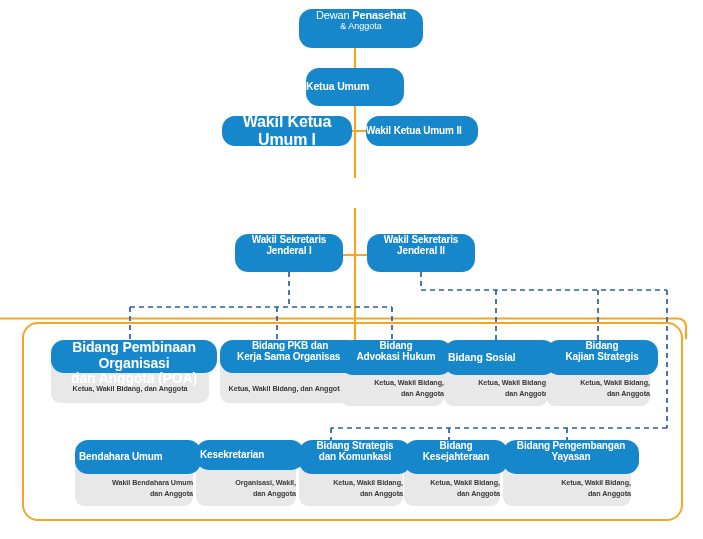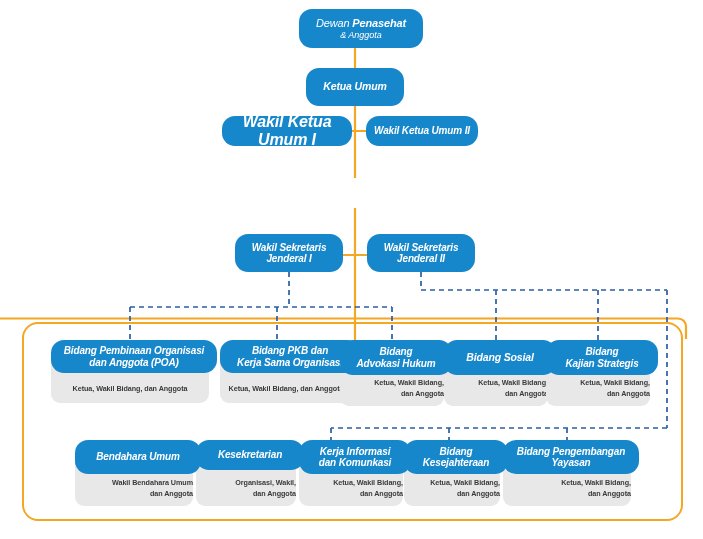--- a/index.html
+++ b/index.html
@@ -28,27 +28,26 @@
   }
   .pill{
     position:absolute;
     left:0; top:0;
     width:100%;
     background:#1787cc;
     border-radius:13px;
     color:#ffffff;
     display:flex;
     align-items:center;
-    justify-content:center;
+    justify-content:flex-start;
     text-align:center;
     font-weight:bold;
     letter-spacing:-0.15px;
     line-height:1.12;
     z-index:3;
-    font-style:italic;
   }
   .pill .sub-inline{
     font-weight:normal;
     display:block;
     font-size:9px;
     letter-spacing:0;
   }
 
   
   .card{ position:absolute; }
@@ -175,21 +174,21 @@
     <div class="pill" style="height:38px; font-size:10px; flex-direction:column;">
       <span>Wakil Sekretaris</span>
       <span>Jenderal II</span>
     </div>
   </div>
 
   <div class="card" style="left:51px; top:340px; width:158px; height:63px;">
     <div class="tray" style="top:8px; width:158px; height:55px;">
       <span>Ketua, Wakil Bidang, dan Anggota</span>
     </div>
-    <div class="pill" style="height:33px; font-size:10px; flex-direction:column; padding:0 4px;">
+    <div class="pill" style="height:33px; font-size:14px; flex-direction:column; padding:0 4px;">
       <span>Bidang Pembinaan Organisasi</span>
       <span>dan Anggota (POA)</span>
     </div>
   </div>
 
   <div class="card" style="left:220px; top:340px; width:132px; height:63px;">
     <div class="tray" style="top:8px; width:132px; height:55px;">
       <span>Ketua, Wakil Bidang, dan Anggota</span>
     </div>
     <div class="pill" style="height:33px; font-size:10px; flex-direction:column; padding:0 4px;">
@@ -249,21 +248,21 @@
       <span>Kesekretarian</span>
     </div>
   </div>
 
   <div class="card" style="left:299px; top:440px; width:104px; height:62px;">
     <div class="tray" style="top:8px; width:104px; height:58px; flex-direction:column; justify-content:flex-end; padding-bottom:7px;">
       <span>Ketua, Wakil Bidang,</span>
       <span>dan Anggota</span>
     </div>
     <div class="pill" style="height:34px; font-size:10px; flex-direction:column; padding:0 4px;">
-      <span>Kerja Informasi</span>
+      <span>Bidang Strategis</span>
       <span>dan Komunkasi</span>
     </div>
   </div>
 
   <div class="card" style="left:404px; top:440px; width:96px; height:62px;">
     <div class="tray" style="top:8px; width:96px; height:58px; flex-direction:column; justify-content:flex-end; padding-bottom:7px;">
       <span>Ketua, Wakil Bidang,</span>
       <span>dan Anggota</span>
     </div>
     <div class="pill" style="height:34px; font-size:10px; flex-direction:column; padding:0 4px;">

